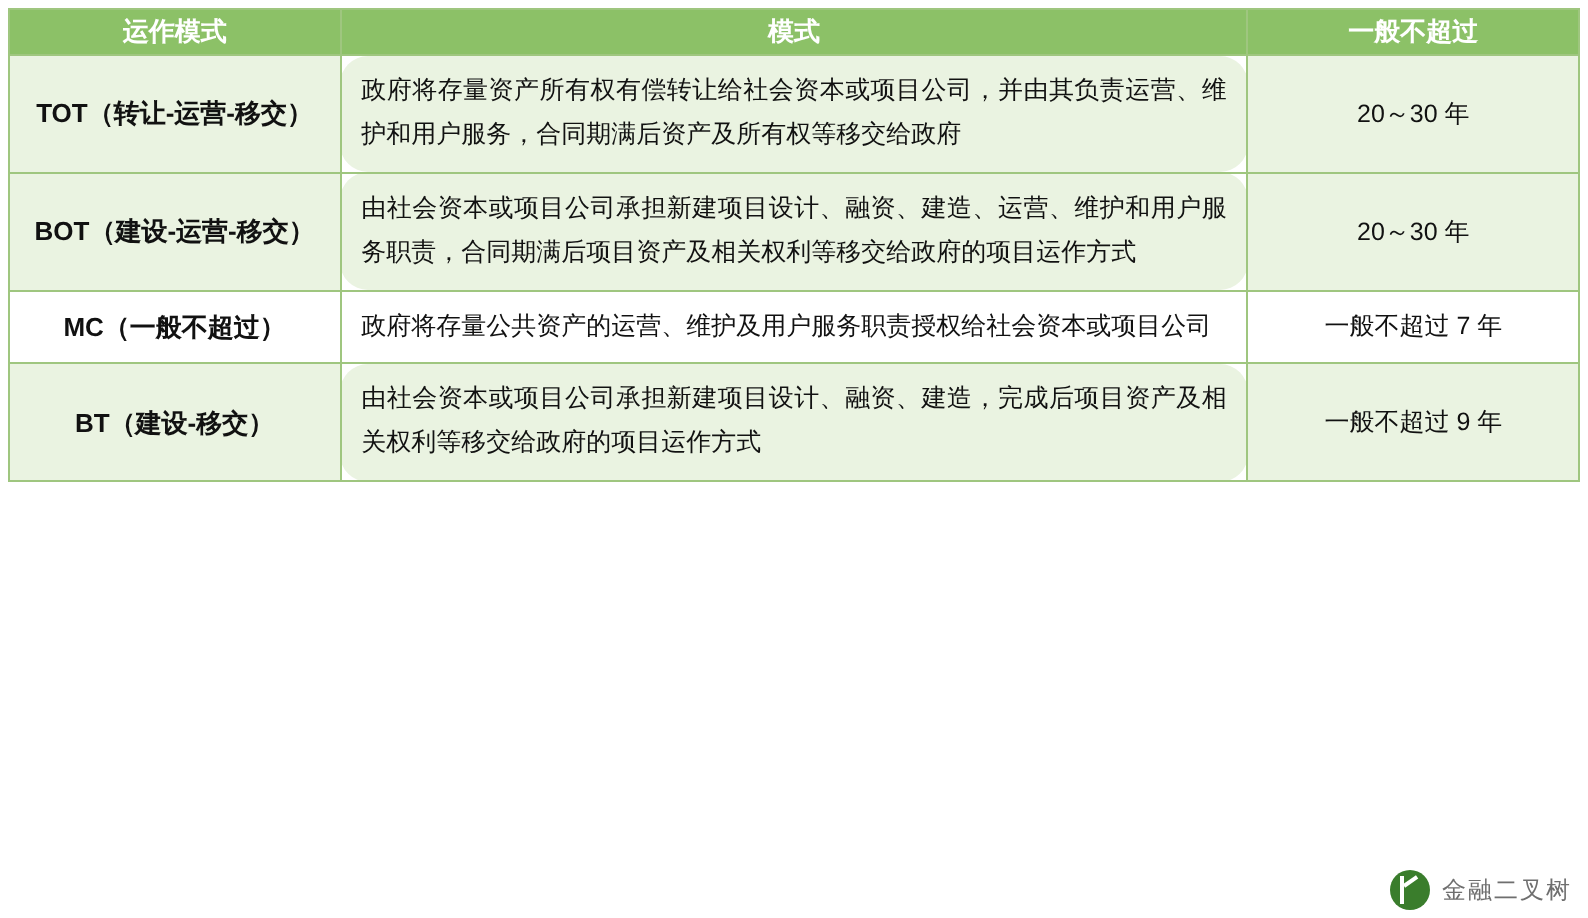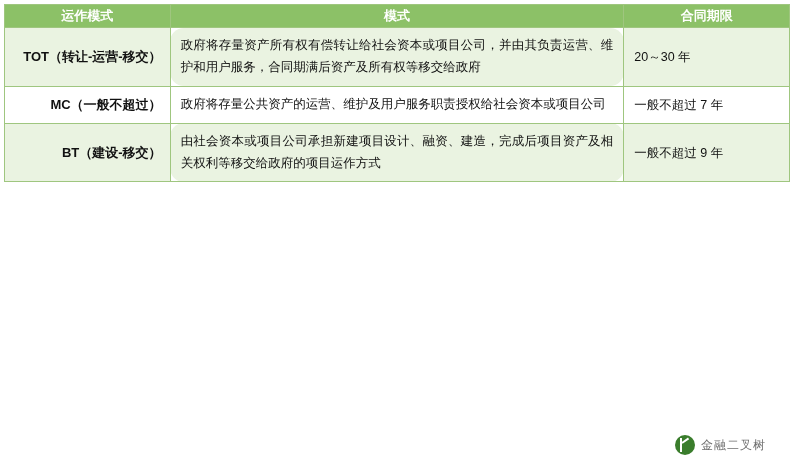--- a/index.html
+++ b/index.html
@@ -41,52 +41,52 @@
     text-align: center;
     height: 18px;
     padding: 2px 4px;
     border: 1px solid #8cc167;
   }
   .col-mode   { width: 165px; }
   .col-desc   { width: 452px; }
   .col-term   { width: 165px; }
 
   td.mode-cell {
-    text-align: right;
+    text-align: center;
     font-size: 13px;
     font-weight: bold;
     color: #111111;
     padding: 6px 8px;
     line-height: 1.5;
   }
   td.desc-cell {
     text-align: left;
     font-size: 12.5px;
     color: #111111;
     padding: 7px 10px;
     line-height: 1.75;
     text-align: justify;
     border-radius: 14px;
   }
   td.term-cell {
-    text-align: left;
+    text-align: center;
     font-size: 12.5px;
     color: #111111;
     padding: 7px 10px;
     line-height: 1.6;
   }
   tr.tint td {
     background: #eaf3e1;
   }
   tr.plain td {
     background: #ffffff;
   }
   .watermark {
     position: absolute;
-    right: 24px;
+    right: 4px;
     bottom: 6px;
     display: flex;
     align-items: center;
     gap: 6px;
     background: rgba(255,255,255,0.0);
     padding: 2px 4px;
   }
   .wm-logo {
     width: 20px;
     height: 20px;
@@ -130,27 +130,32 @@
   <table class="modes">
     <colgroup>
       <col class="col-mode">
       <col class="col-desc">
       <col class="col-term">
     </colgroup>
     <thead>
       <tr>
         <th>运作模式</th>
         <th>模式</th>
-        <th>合同期限</th>
+        <th>一般不超过</th>
       </tr>
     </thead>
     <tbody>
       <tr class="tint">
         <td class="mode-cell">TOT（转让-运营-移交）</td>
         <td class="desc-cell">政府将存量资产所有权有偿转让给社会资本或项目公司，并由其负责运营、维护和用户服务，合同期满后资产及所有权等移交给政府</td>
+        <td class="term-cell">20～30 年</td>
+      </tr>
+      <tr class="tint">
+        <td class="mode-cell">BOT（建设-运营-移交）</td>
+        <td class="desc-cell">由社会资本或项目公司承担新建项目设计、融资、建造、运营、维护和用户服务职责，合同期满后项目资产及相关权利等移交给政府的项目运作方式</td>
         <td class="term-cell">20～30 年</td>
       </tr>
       <tr class="plain">
         <td class="mode-cell">MC（一般不超过）</td>
         <td class="desc-cell">政府将存量公共资产的运营、维护及用户服务职责授权给社会资本或项目公司</td>
         <td class="term-cell">一般不超过 7 年</td>
       </tr>
       <tr class="tint">
         <td class="mode-cell">BT（建设-移交）</td>
         <td class="desc-cell">由社会资本或项目公司承担新建项目设计、融资、建造，完成后项目资产及相关权利等移交给政府的项目运作方式</td>

